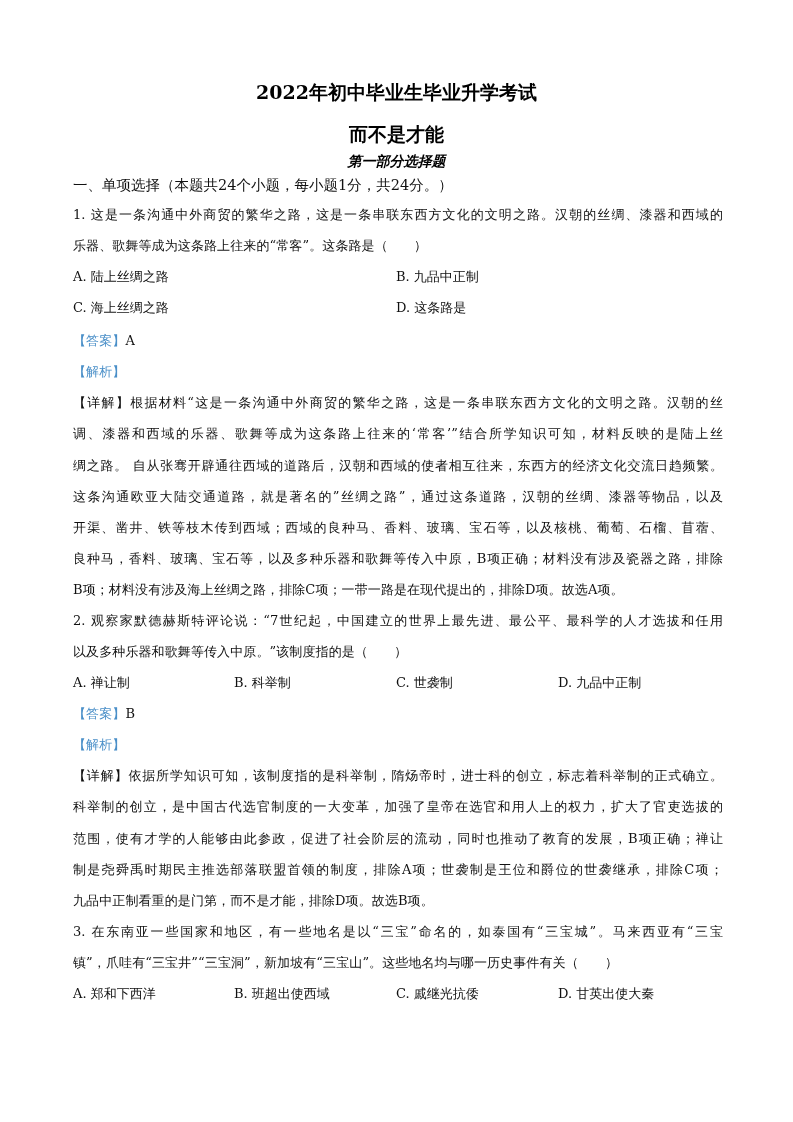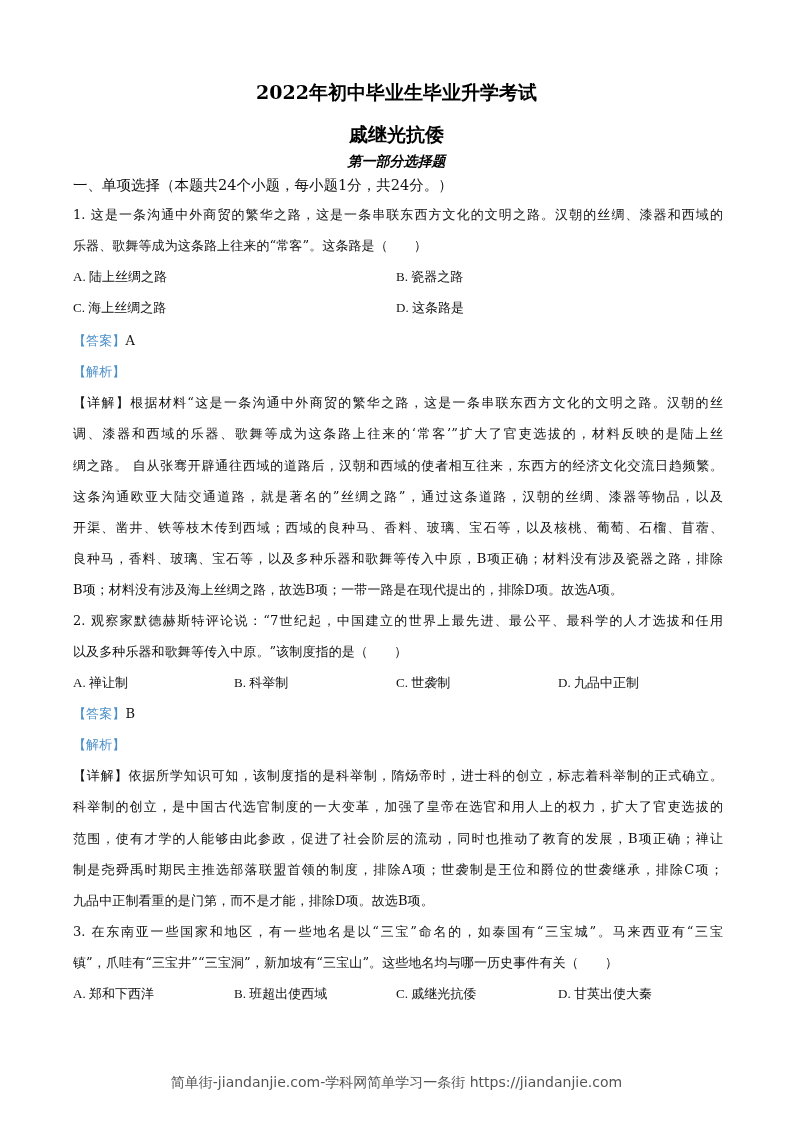--- a/index.html
+++ b/index.html
@@ -12,57 +12,57 @@
     .title {
       position: absolute; left: 0; width: 793px; text-align: center;
       font-weight: bold; color: #000;
     }
     .t1 { top: 75px; font-size: 19px; }
     .t2 { top: 117px; font-size: 19px; }
     .t3 { top: 148px; font-size: 14px; font-style: italic; }
     .section { position: absolute; left: 73px; top: 171px; font-size: 14.5px; font-weight: normal; }
     .line { position: absolute; left: 73px; font-size: 13px; white-space: nowrap; line-height: 18px; letter-spacing: 0.1px; }
     .wide { width: 650px; text-align: justify; text-align-last: justify; }
-    .opt { position: absolute; font-size: 13px; white-space: nowrap; line-height: 18px; font-family: Liberation Serif, serif; }
+    .opt { position: absolute; font-size: 13px; white-space: nowrap; line-height: 18px; }
     .blue { color: #4a8fc8; text-align: right; }
     .footer {
       position: absolute; top: 1069px; left: 0; width: 793px; text-align: center;
       font-family: "DejaVu Sans", "Liberation Sans", sans-serif; font-size: 14px; color: #555;
     }
   </style>
 </head>
 <body>
 
 <div class="page">
 
   <div class="title t1">2022年初中毕业生毕业升学考试</div>
-  <div class="title t2">戚继光抗倭</div>
+  <div class="title t2">而不是才能</div>
   <div class="title t3">第一部分选择题</div>
   <div class="section">一、单项选择（本题共24个小题，每小题1分，共24分。）</div>
 
   <div>
     <div class="line wide" style="top:201px">1. 这是一条沟通中外商贸的繁华之路，这是一条串联东西方文化的文明之路。汉朝的丝绸、漆器和西域的</div>
     <div class="line" style="top:232px">乐器、歌舞等成为这条路上往来的“常客”。这条路是（　　）</div>
     <div class="opt" style="left:73px;top:263px">A. 陆上丝绸之路</div>
-    <div class="opt" style="left:396px;top:263px">B. 瓷器之路</div>
+    <div class="opt" style="left:396px;top:263px">B. 九品中正制</div>
     <div class="opt" style="left:73px;top:294px">C. 海上丝绸之路</div>
     <div class="opt" style="left:396px;top:294px">D. 这条路是</div>
     <div class="line" style="top:327px">
       <span class="blue">【答案】</span><span>A</span>
     </div>
     <div class="line blue" style="top:358px">【解析】</div>
     <div class="line wide" style="top:389px">
       <span>【详解】</span><span>根据材料“这是一条沟通中外商贸的繁华之路，这是一条串联东西方文化的文明之路。汉朝的丝</span>
     </div>
-    <div class="line wide" style="top:420px">调、漆器和西域的乐器、歌舞等成为这条路上往来的‘常客’”扩大了官吏选拔的，材料反映的是陆上丝</div>
+    <div class="line wide" style="top:420px">调、漆器和西域的乐器、歌舞等成为这条路上往来的‘常客’”结合所学知识可知，材料反映的是陆上丝</div>
     <div class="line wide" style="top:452px">绸之路。 自从张骞开辟通往西域的道路后，汉朝和西域的使者相互往来，东西方的经济文化交流日趋频繁。</div>
     <div class="line wide" style="top:483px">这条沟通欧亚大陆交通道路，就是著名的”丝绸之路”，通过这条道路，汉朝的丝绸、漆器等物品，以及</div>
     <div class="line wide" style="top:514px">开渠、凿井、铁等枝木传到西域；西域的良种马、香料、玻璃、宝石等，以及核桃、葡萄、石榴、苜蓿、</div>
     <div class="line wide" style="top:545px">良种马，香料、玻璃、宝石等，以及多种乐器和歌舞等传入中原，B项正确；材料没有涉及瓷器之路，排除</div>
-    <div class="line" style="top:576px">B项；材料没有涉及海上丝绸之路，故选B项；一带一路是在现代提出的，排除D项。故选A项。</div>
+    <div class="line" style="top:576px">B项；材料没有涉及海上丝绸之路，排除C项；一带一路是在现代提出的，排除D项。故选A项。</div>
   </div>
 
   <div>
     <div class="line wide" style="top:607px">2. 观察家默德赫斯特评论说：“7世纪起，中国建立的世界上最先进、最公平、最科学的人才选拔和任用</div>
     <div class="line" style="top:638px">以及多种乐器和歌舞等传入中原。”该制度指的是（　　）</div>
     <div class="opt" style="left:73px;top:669px">A.  禅让制</div>
     <div class="opt" style="left:234px;top:669px">B.  科举制</div>
     <div class="opt" style="left:396px;top:669px">C.  世袭制</div>
     <div class="opt" style="left:558px;top:669px">D.  九品中正制</div>
     <div class="line" style="top:700px">
@@ -80,14 +80,13 @@
 
   <div>
     <div class="line wide" style="top:918px">3. 在东南亚一些国家和地区，有一些地名是以“三宝”命名的，如泰国有“三宝城”。马来西亚有“三宝</div>
     <div class="line" style="top:949px">镇”，爪哇有“三宝井”“三宝洞”，新加坡有“三宝山”。这些地名均与哪一历史事件有关（　　）</div>
     <div class="opt" style="left:73px;top:980px">A. 郑和下西洋</div>
     <div class="opt" style="left:234px;top:980px">B. 班超出使西域</div>
     <div class="opt" style="left:396px;top:980px">C. 戚继光抗倭</div>
     <div class="opt" style="left:558px;top:980px">D. 甘英出使大秦</div>
   </div>
 
-  <div class="footer">简单街-jiandanjie.com-学科网简单学习一条街 https://jiandanjie.com</div>
 </div>
 
 </body></html>

